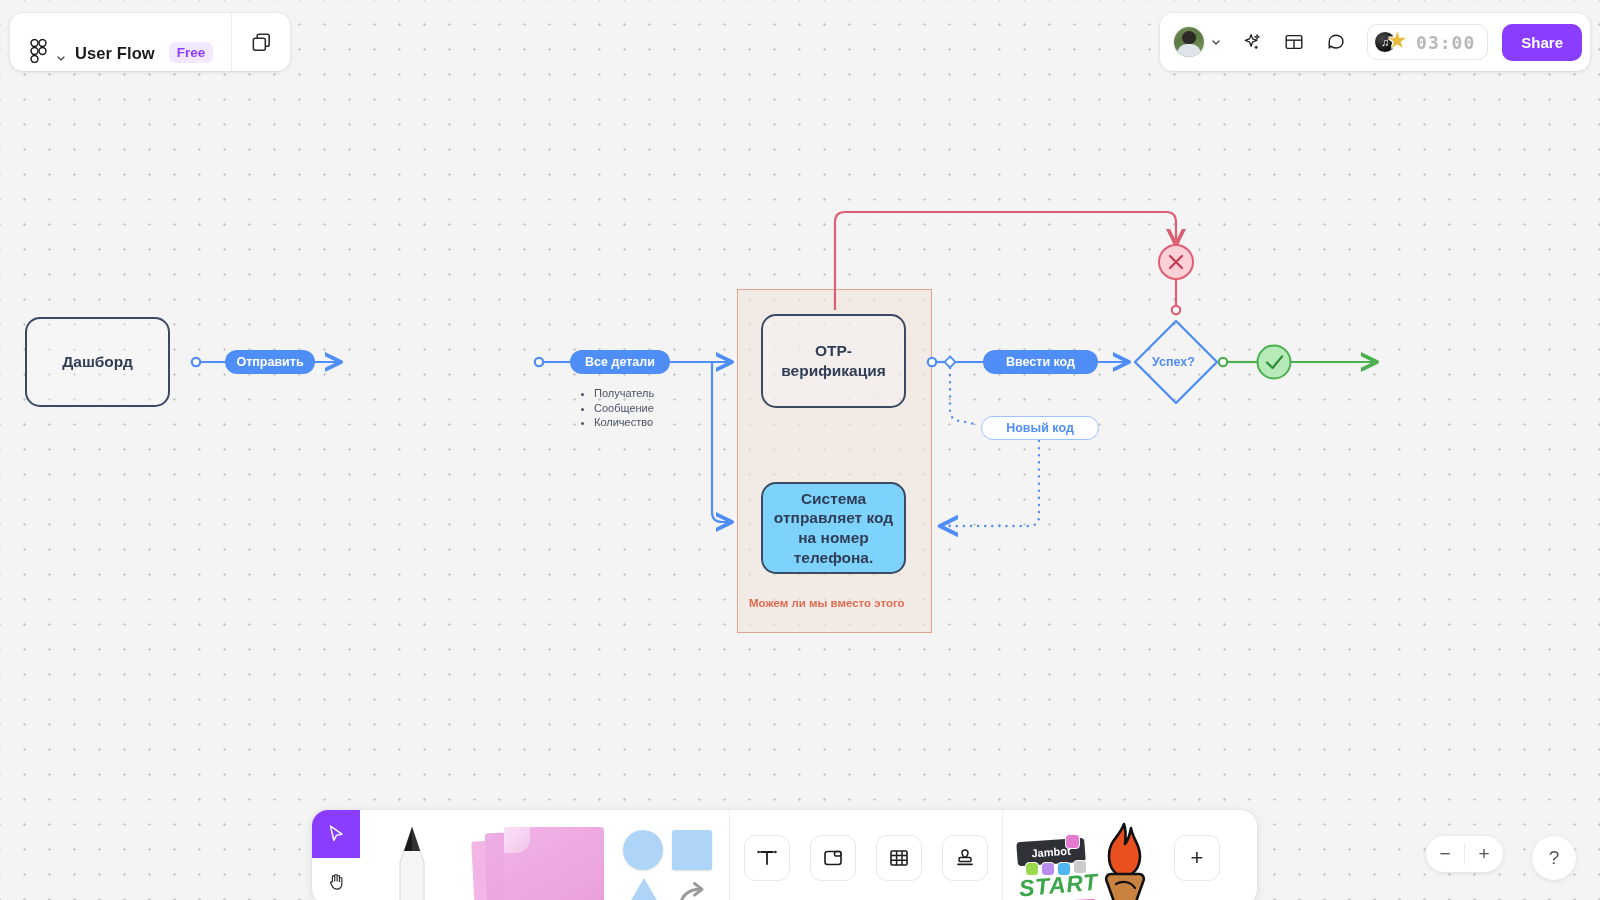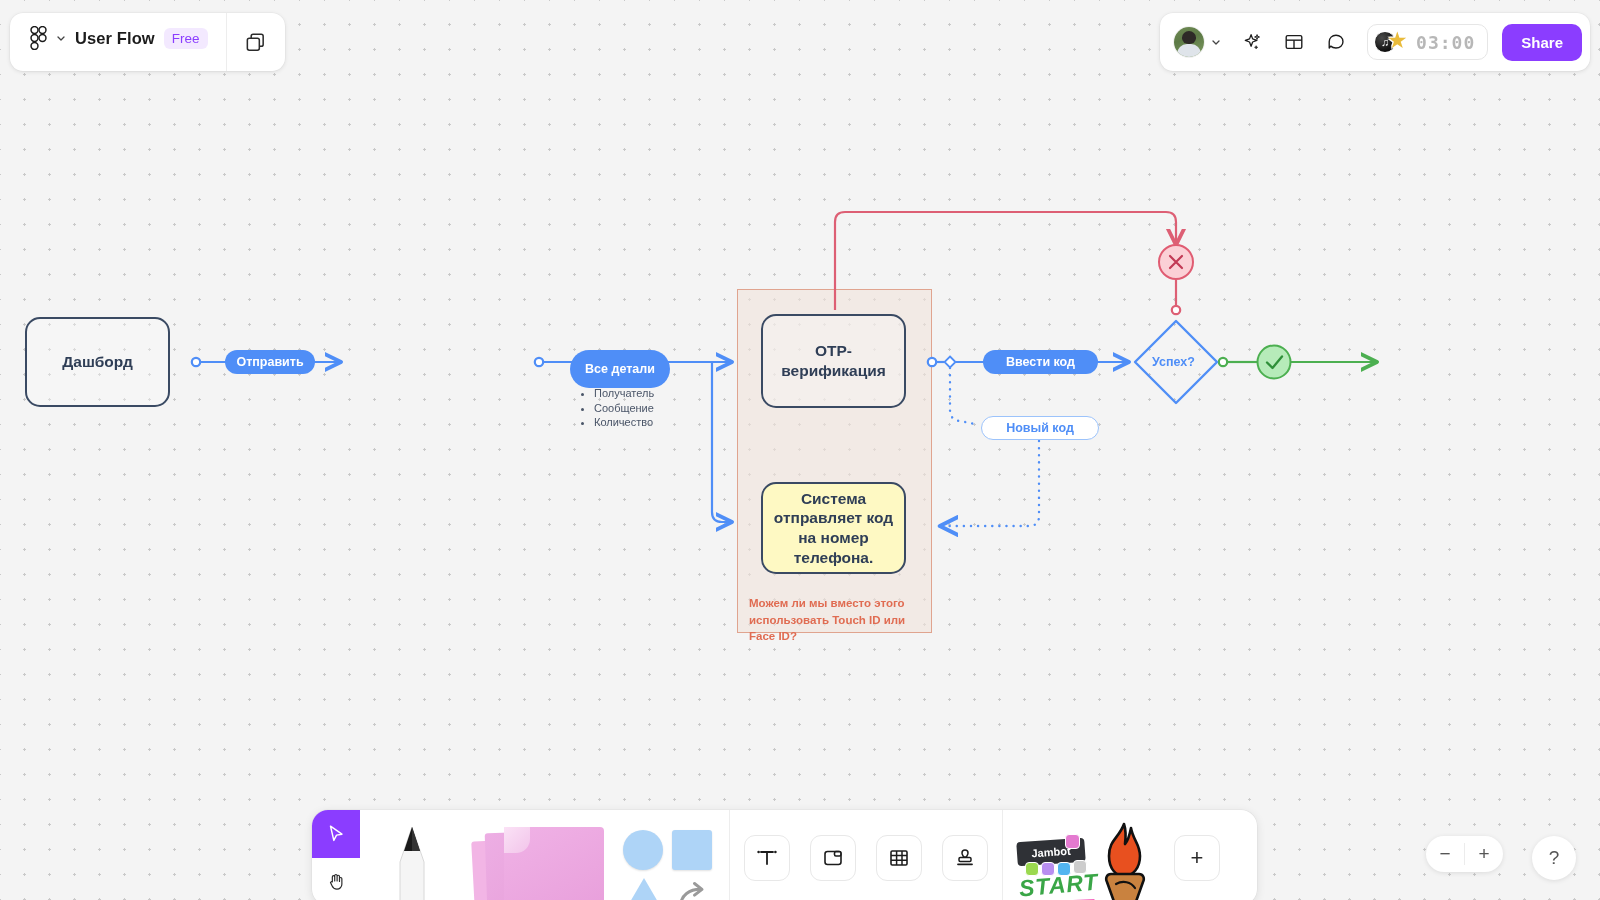--- a/index.html
+++ b/index.html
@@ -17,27 +17,27 @@
   }
 
   
   .topbar-left {
     position: absolute; left: 10px; top: 13px;
     height: 58px; display: flex; align-items: center;
     background: #fff; border-radius: 13px;
     box-shadow: 0 1px 4px rgba(0,0,0,0.10), 0 0 0 0.5px rgba(0,0,0,0.04);
     z-index: 40;
   }
-  .tb-file { display: flex; align-items: center; gap: 9px; padding: 0 18px 8px 20px; height: 100%; }
+  .tb-file { display: flex; align-items: flex-end; gap: 9px; padding: 0 18px 8px 20px; height: 100%; }
   .figjam-logo { width: 17px; height: 24px; }
   .chev { width: 10px; height: 10px; display:inline-block; }
   .file-title { font-size: 16.5px; font-weight: 600; color: #1c1c1c; letter-spacing: .1px; }
   .badge-free {
-    font-size: 13.5px; font-weight: 400; color: #8b3dff;
-    background: #f3e9ff; border-radius: 6px; padding: 3px 8px; 
+    font-size: 13.5px; font-weight: 700; color: #8b3dff;
+    background: #f3e9ff; border-radius: 6px; padding: 3px 8px; margin-left: 5px;
   }
   .tb-div { width: 1px; height: 58px; background: #ededed; }
   .tb-copy-btn {
     width: 58px; height: 58px; display: flex; align-items: center; justify-content: center;
     border-radius: 0 13px 13px 0;
   }
 
   .topbar-right {
     position: absolute; right: 10px; top: 13px; height: 58px;
     display: flex; align-items: center; gap: 4px;
@@ -93,21 +93,21 @@
   
   .canvas { position: absolute; inset: 0; z-index: 1; }
   .svg-layer { position: absolute; left:0; top:0; width: 1600px; height: 900px; }
 
   .node {
     position: absolute; border: 2.2px solid #3a4a63; border-radius: 15px;
     display: flex; align-items: center; justify-content: center; text-align: center;
     color: #2f3e56; font-weight: bold; font-size: 15.5px; line-height: 1.27;
     background: rgba(250,250,250,0.35); padding: 6px 10px;
   }
-  .node-gray { background: #fef9c3; }
+  .node-gray { background: #7dd3fc; }
   .section-frame {
     position: absolute; background: rgba(240,228,220,0.62);
     border: 1.3px solid #e0a48f;
   }
   .annotation {
     position: absolute; color: #e06c52; font-size: 11.5px; font-weight: 600; line-height: 1.45;
   }
   .pill {
     position: absolute; display:flex; align-items:center; justify-content:center;
     border-radius: 999px; font-size: 12.5px; font-weight: bold; white-space: nowrap;
@@ -238,21 +238,21 @@
   <div class="node" style="left:761px; top:314px; width:145px; height:94px;">
     <span>OTP-верификация</span>
   </div>
   <div class="node node-gray" style="left:761px; top:482px; width:145px; height:92px;">
     <span>Система отправляет код на номер телефона.</span>
   </div>
 
   <div class="pill pill-solid" style="left:225px; top:350px; width:90px; height:24px;">
     <span>Отправить</span>
   </div>
-  <div class="pill pill-solid" style="left:570px; top:350px; width:100px; height:38px;">
+  <div class="pill pill-solid" style="left:570px; top:350px; width:100px; height:24px;">
     <span>Все детали</span>
   </div>
   <div class="pill pill-solid" style="left:983px; top:350px; width:115px; height:24px;">
     <span>Ввести код</span>
   </div>
   <div class="pill pill-outline" style="left:981px; top:416px; width:118px; height:24px;">
     <span>Новый код</span>
   </div>
 
   <ul class="bullets" style="left:580px; top:386px;">
@@ -260,21 +260,20 @@
     <li>Сообщение</li>
     <li>Количество</li>
   </ul>
 
   <div class="diamond-label" style="left:1152px; top:355px;">
     <span>Успех?</span>
   </div>
 
   <div class="annotation" style="left:749px; top:595px; width:175px;">
     <div>Можем ли мы вместо этого</div>
-    <div>использовать Touch ID или Face ID?</div>
   </div>
 </div>
 
 <div class="topbar-left">
   <div class="tb-file">
     <svg class="figjam-logo" viewBox="0 0 12 18">
       <circle cx="3" cy="3" r="2.6" fill="none" stroke="#1c1c1c" stroke-width="1.1"></circle>
       <circle cx="9" cy="3" r="2.6" fill="none" stroke="#1c1c1c" stroke-width="1.1"></circle>
       <circle cx="3" cy="9" r="2.6" fill="none" stroke="#1c1c1c" stroke-width="1.1"></circle>
       <circle cx="9" cy="9" r="2.6" fill="none" stroke="#1c1c1c" stroke-width="1.1"></circle>

